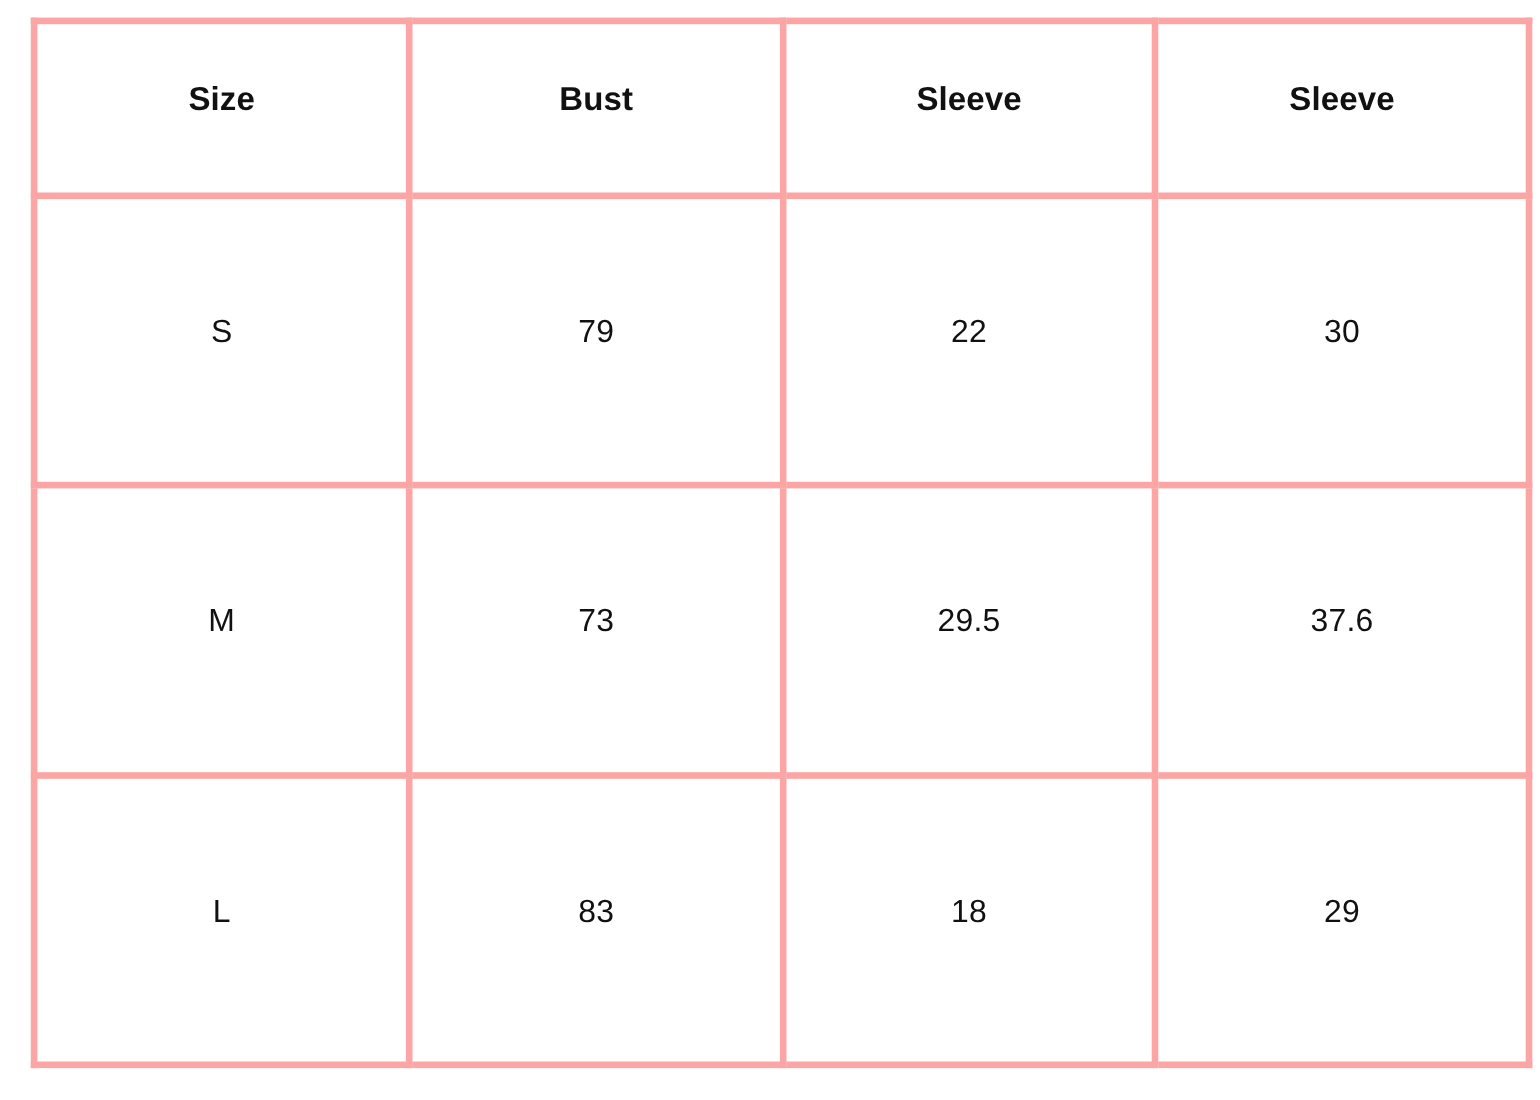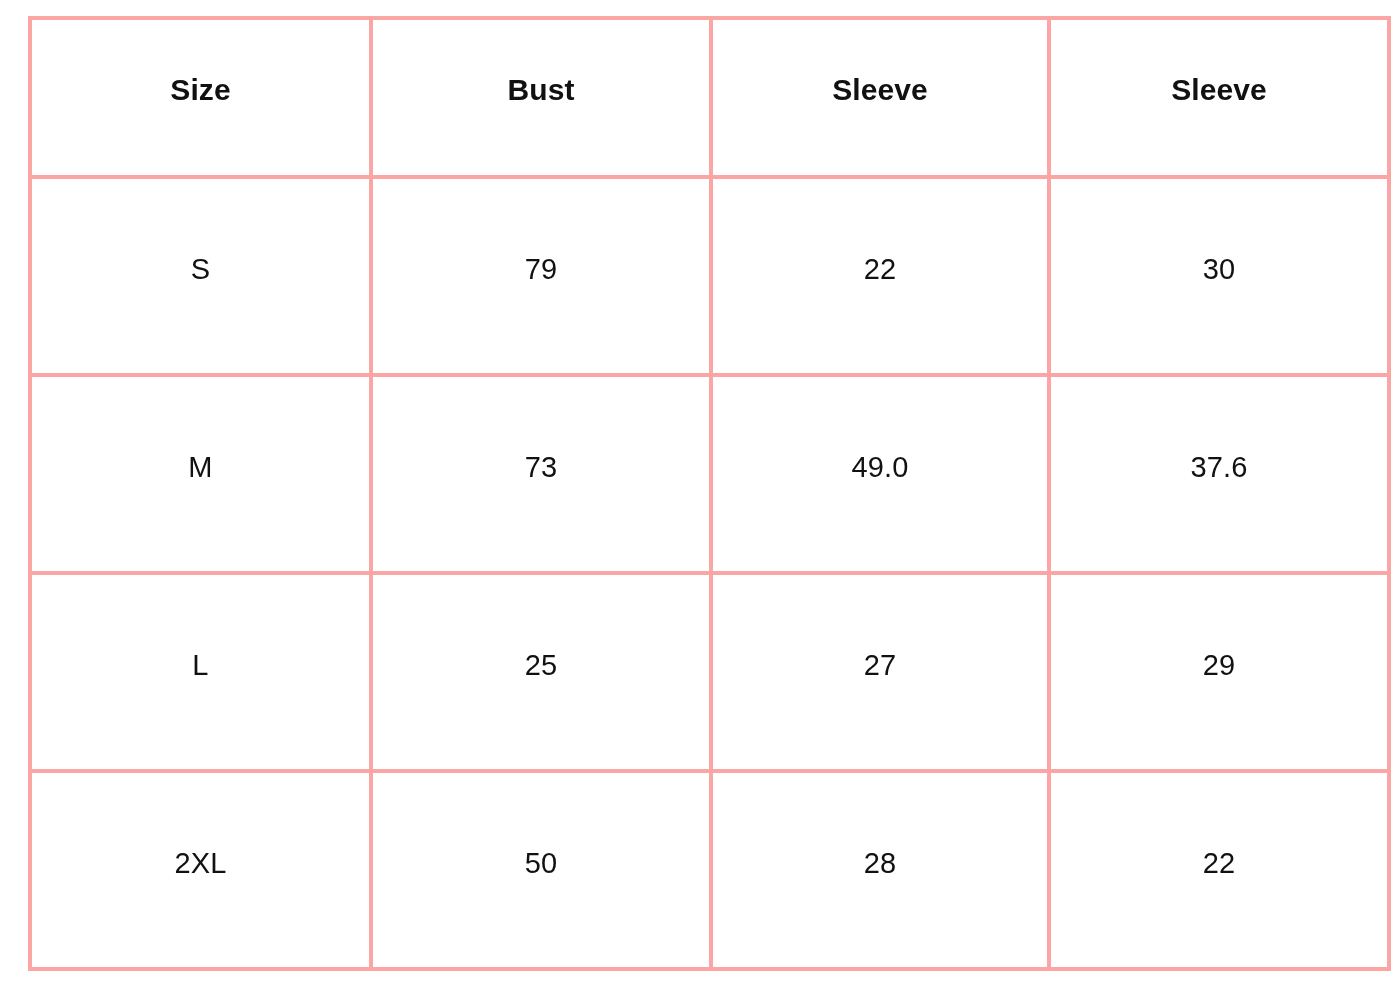--- a/index.html
+++ b/index.html
@@ -34,21 +34,21 @@
     background: #ffffff;
   }
 
   .size-table col.c0 { width: 341px; }
   .size-table col.c1 { width: 340px; }
   .size-table col.c2 { width: 338px; }
   .size-table col.c3 { width: 340px; }
 
   .size-table th,
   .size-table td {
-    border: 4px solid #fca5a5;
+    border: 6px solid #fca5a5;
     text-align: center;
     vertical-align: middle;
     height: 159px;
     padding: 0 0 14px 0;
     color: #111111;
     box-sizing: border-box;
   }
 
   .size-table th {
     font-size: 30px;
@@ -88,31 +88,25 @@
     <tbody>
       <tr>
         <td>S</td>
         <td>79</td>
         <td>22</td>
         <td>30</td>
       </tr>
       <tr>
         <td>M</td>
         <td>73</td>
-        <td>49.0</td>
+        <td>29.5</td>
         <td>37.6</td>
       </tr>
       <tr>
         <td>L</td>
-        <td>25</td>
-        <td>27</td>
+        <td>83</td>
+        <td>18</td>
         <td>29</td>
-      </tr>
-      <tr>
-        <td>2XL</td>
-        <td>50</td>
-        <td>28</td>
-        <td>22</td>
       </tr>
     </tbody>
   </table>
 
 </div>
 
 </body></html>

